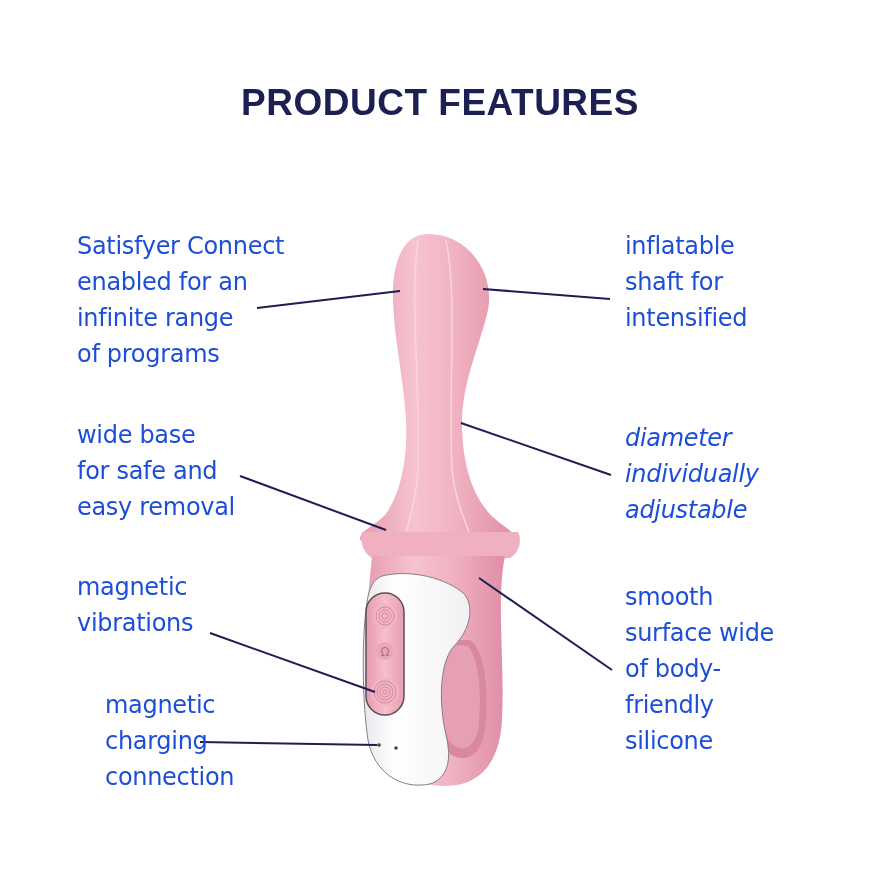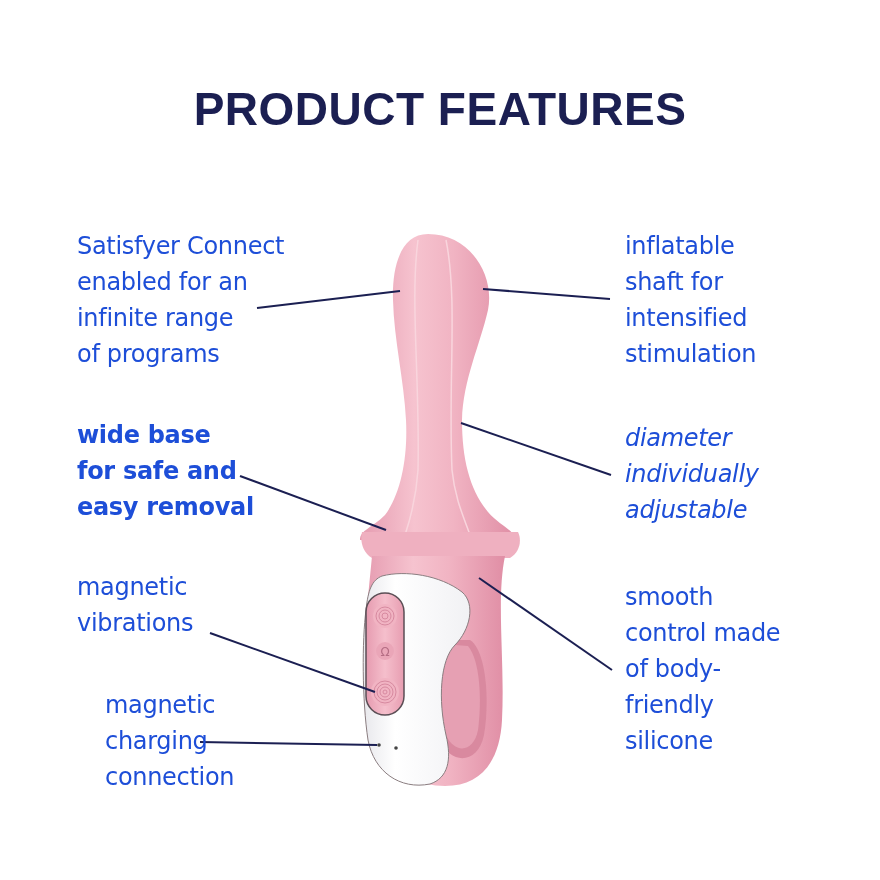--- a/index.html
+++ b/index.html
@@ -1,19 +1,19 @@
 <!DOCTYPE html>
 <html><head>
 <meta charset="utf-8">
 <style>
   html, body { margin: 0; padding: 0; background: #ffffff; }
   body { width: 880px; height: 880px; position: relative; overflow: hidden;
          font-family: "DejaVu Sans", sans-serif; color: #1b1f52; }
   .title { position: absolute; left: 0; top: 82px; width: 880px; text-align: center;
-           font-family: "Liberation Sans", sans-serif; font-weight: 700; font-size: 46px;
+           font-family: "Liberation Sans", sans-serif; font-weight: 700; font-size: 37px;
            letter-spacing: 0.5px; color: #1b1f52; }
   .feature { position: absolute; font-family: "DejaVu Sans", sans-serif; font-size: 24px;
              line-height: 36px; color: #1d4ed8; letter-spacing: -0.3px; }
   .feature .line { display: block; white-space: nowrap; }
   svg.overlay { position: absolute; left: 0; top: 0; }
 </style>
 </head>
 <body>
 
 <div class="title">PRODUCT FEATURES</div>
@@ -107,45 +107,44 @@
     <line x1="479" y1="578" x2="612" y2="670"></line>
   </g>
 </svg>
 
 <div class="feature" style="left:77px; top:228px;">
   <span class="line">Satisfyer Connect</span>
   <span class="line">enabled for an</span>
   <span class="line">infinite range</span>
   <span class="line">of programs</span>
 </div>
-<div class="feature" style="left:77px; top:417px;font-weight:bold;">
+<div class="feature" style="left:77px; top:417px;">
   <span class="line">wide base</span>
   <span class="line">for safe and</span>
   <span class="line">easy removal</span>
 </div>
 <div class="feature" style="left:77px; top:569px;">
   <span class="line">magnetic</span>
   <span class="line">vibrations</span>
 </div>
 <div class="feature" style="left:77px; top:687px;margin-left:28px;">
   <span class="line">magnetic</span>
   <span class="line">charging</span>
   <span class="line">connection</span>
 </div>
 
 <div class="feature" style="left:625px; top:228px;">
   <span class="line">inflatable</span>
   <span class="line">shaft for</span>
   <span class="line">intensified</span>
-  <span class="line">stimulation</span>
 </div>
 <div class="feature" style="left:625px; top:420px;font-style:italic;">
   <span class="line">diameter</span>
   <span class="line">individually</span>
   <span class="line">adjustable</span>
 </div>
 <div class="feature" style="left:625px; top:579px;">
   <span class="line">smooth</span>
-  <span class="line">control made</span>
+  <span class="line">surface wide</span>
   <span class="line">of body-</span>
   <span class="line">friendly</span>
   <span class="line">silicone</span>
 </div>
 
 </body></html>

